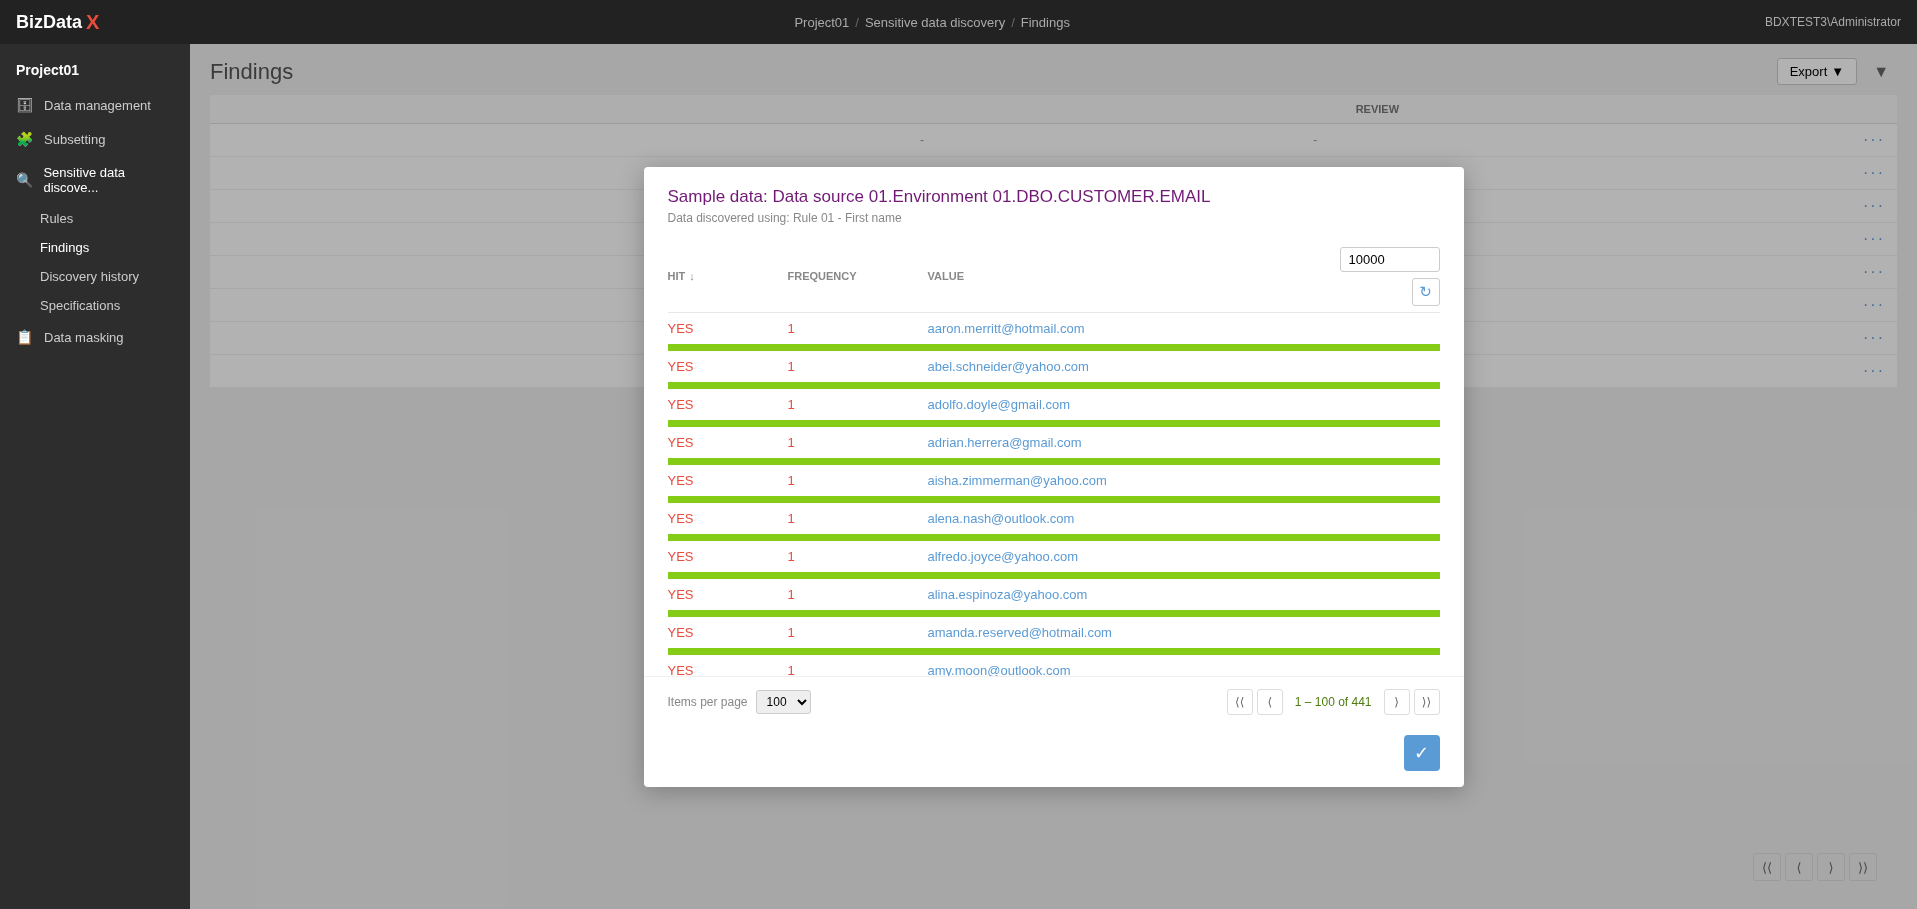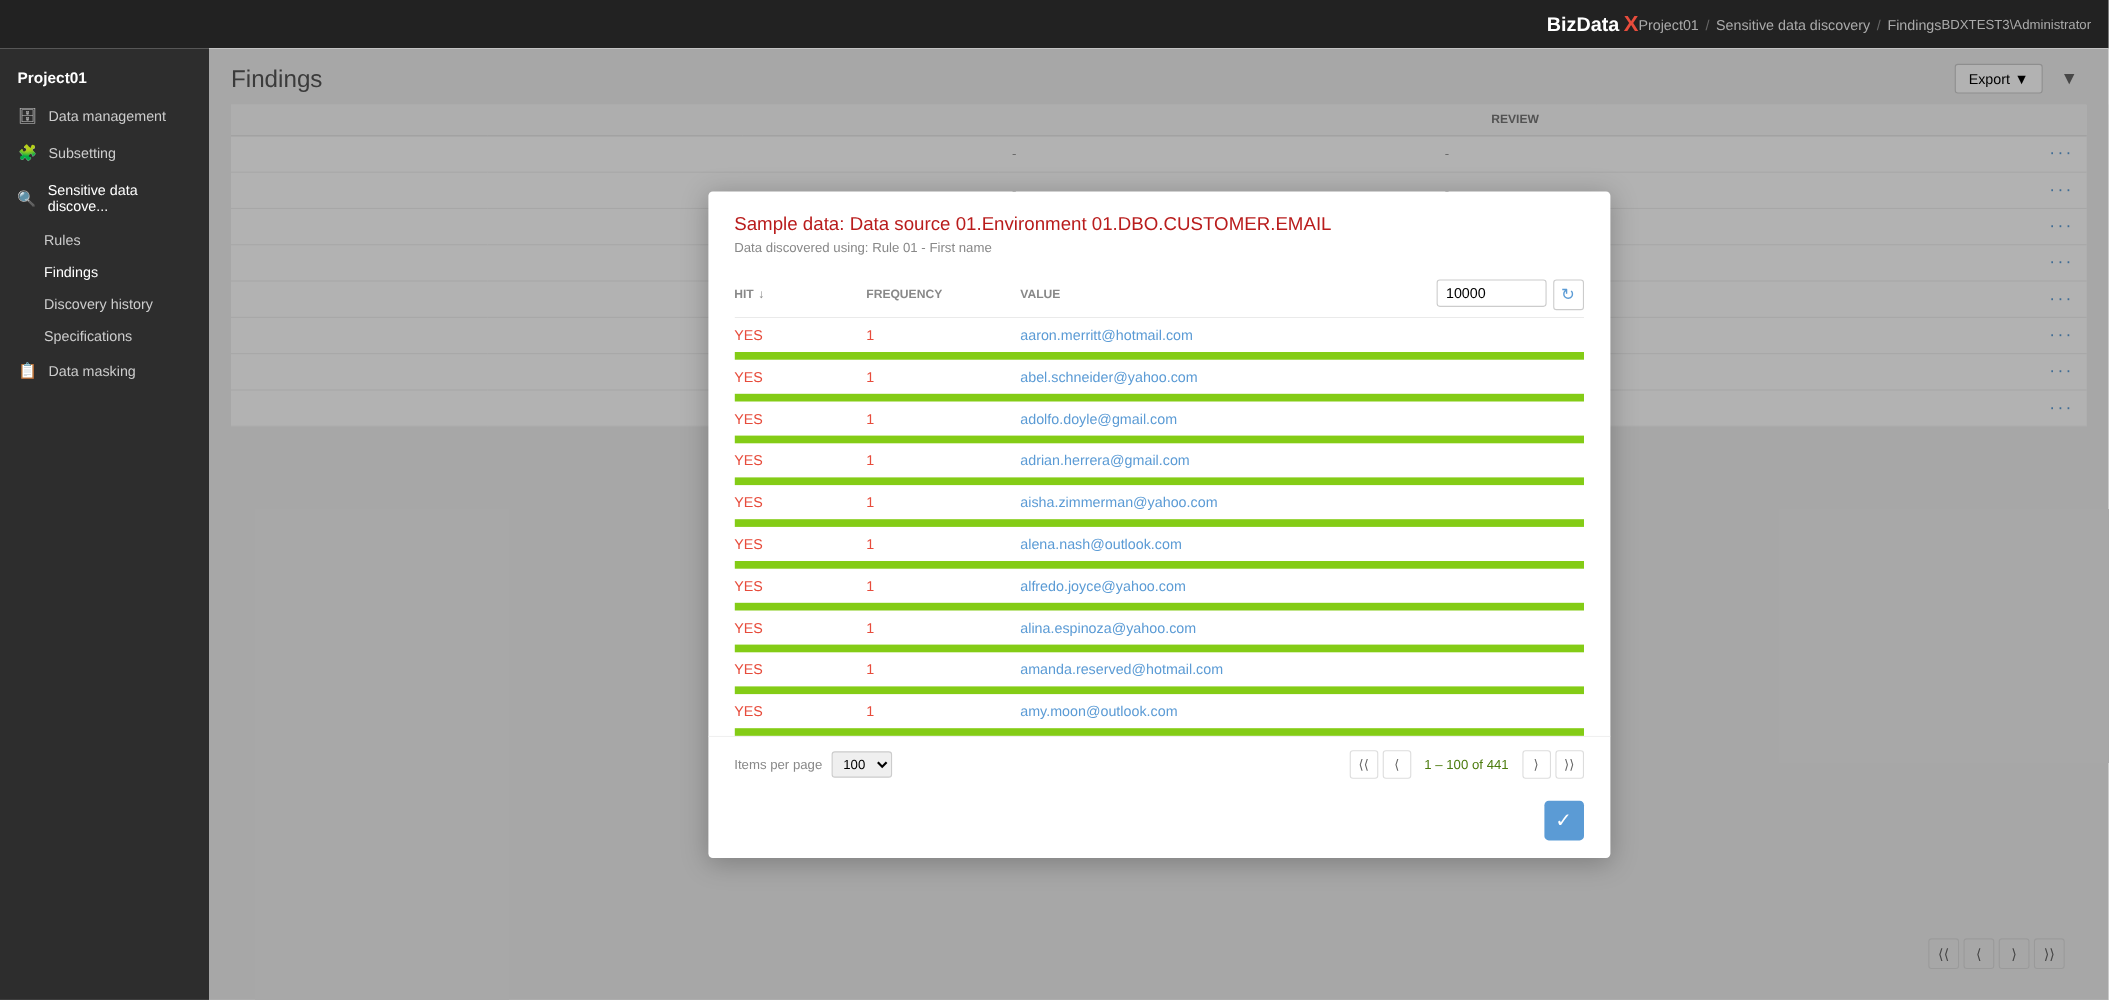--- a/index.html
+++ b/index.html
@@ -6,21 +6,21 @@
     body { font-family: Arial, sans-serif; font-size: 13px; background: #e8e8e8; color: #333; height: 909px; overflow: hidden; }
 
     
     .top-nav {
       background: #222;
       color: #ccc;
       height: 44px;
       display: flex;
       align-items: center;
       padding: 0 16px;
-      justify-content: flex-end;
+      justify-content: space-between;
     }
     .top-nav-logo {
       display: flex;
       align-items: center;
       gap: 4px;
     }
     .logo-text { color: #fff; font-size: 18px; font-weight: bold; }
     .logo-x { color: #e74c3c; font-size: 20px; font-weight: bold; }
     .breadcrumb { display: flex; align-items: center; gap: 6px; color: #aaa; font-size: 13px; }
     .breadcrumb span { color: #aaa; }
@@ -189,21 +189,21 @@
       flex-direction: column;
       overflow: hidden;
     }
     .modal-header {
       padding: 20px 24px 10px;
       border-bottom: none;
     }
     .modal-title {
       font-size: 17px;
       font-weight: 500;
-      color: #b91c1c;
+      color: #701a75;
     }
     .modal-subtitle {
       font-size: 12px;
       color: #888;
       margin-top: 4px;
     }
 
     .modal-body {
       flex: 1;
       overflow: auto;
@@ -225,22 +225,23 @@
       display: flex;
       gap: 0;
       flex: 1;
     }
     .col-hit { width: 120px; font-size: 11px; font-weight: 700; color: #888; text-transform: uppercase; cursor: pointer; display: flex; align-items: center; gap: 4px; }
     .col-freq { width: 140px; font-size: 11px; font-weight: 700; color: #888; text-transform: uppercase; }
     .col-value { flex: 1; font-size: 11px; font-weight: 700; color: #888; text-transform: uppercase; }
 
     .sample-filter {
       display: flex;
-      align-items: flex-start;
+      align-items: flex-end;
       gap: 6px;
+      flex-direction: column;
     }
     .sample-filter input {
       border: 1px solid #ccc;
       border-radius: 3px;
       padding: 4px 8px;
       font-size: 13px;
       width: 100px;
     }
     .refresh-btn {
       background: none;

